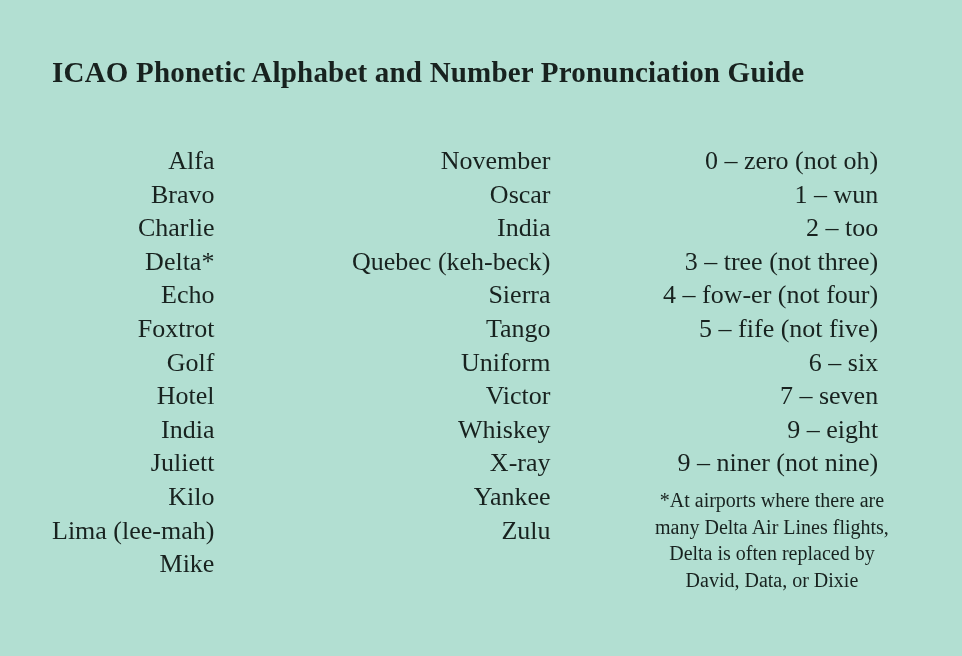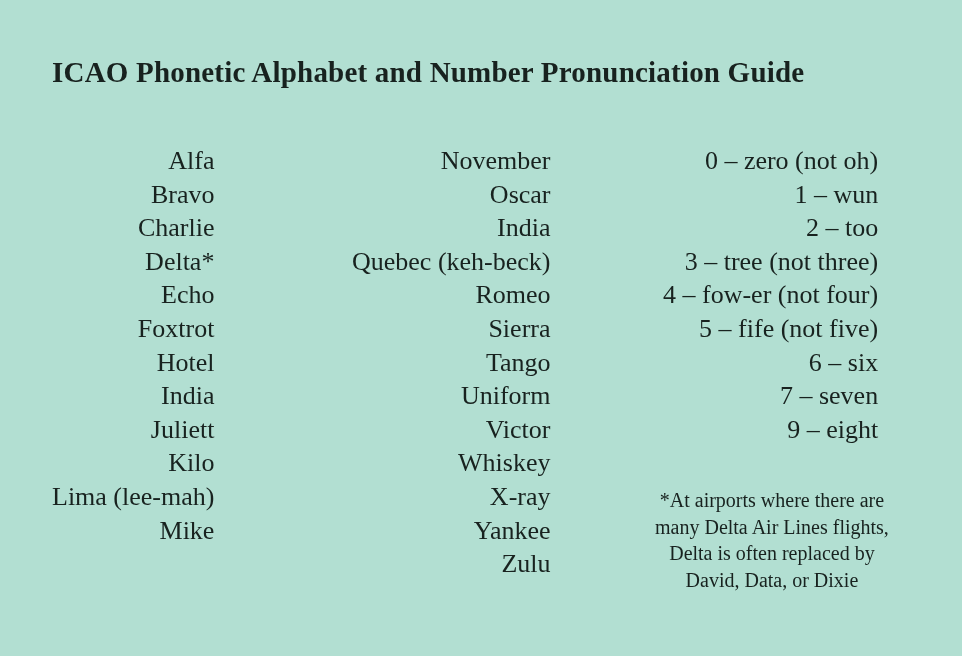--- a/index.html
+++ b/index.html
@@ -57,54 +57,55 @@
 
   <div class="title">ICAO Phonetic Alphabet and Number Pronunciation Guide</div>
 
   <div class="col col-1">
     <div>Alfa</div>
     <div>Bravo</div>
     <div>Charlie</div>
     <div>Delta*</div>
     <div>Echo</div>
     <div>Foxtrot</div>
+    <div>Golf</div>
     <div>Hotel</div>
     <div>India</div>
     <div>Juliett</div>
     <div>Kilo</div>
     <div>Lima (lee-mah)</div>
     <div>Mike</div>
   </div>
 
   <div class="col col-2">
     <div>November</div>
     <div>Oscar</div>
     <div>India</div>
     <div>Quebec (keh-beck)</div>
-    <div>Romeo</div>
     <div>Sierra</div>
     <div>Tango</div>
     <div>Uniform</div>
     <div>Victor</div>
     <div>Whiskey</div>
     <div>X-ray</div>
     <div>Yankee</div>
     <div>Zulu</div>
   </div>
 
   <div class="col col-3">
     <div>0 – zero (not oh)</div>
     <div>1 – wun</div>
     <div>2 – too</div>
     <div>3 – tree (not three)</div>
     <div>4 – fow-er (not four)</div>
     <div>5 – fife (not five)</div>
     <div>6 – six</div>
     <div>7 – seven</div>
     <div>9 – eight</div>
+    <div>9 – niner (not nine)</div>
   </div>
 
   <div class="footnote">
     <div>*At airports where there are</div>
     <div>many Delta Air Lines flights,</div>
     <div>Delta is often replaced by</div>
     <div>David, Data, or Dixie</div>
   </div>
 
 </div>

